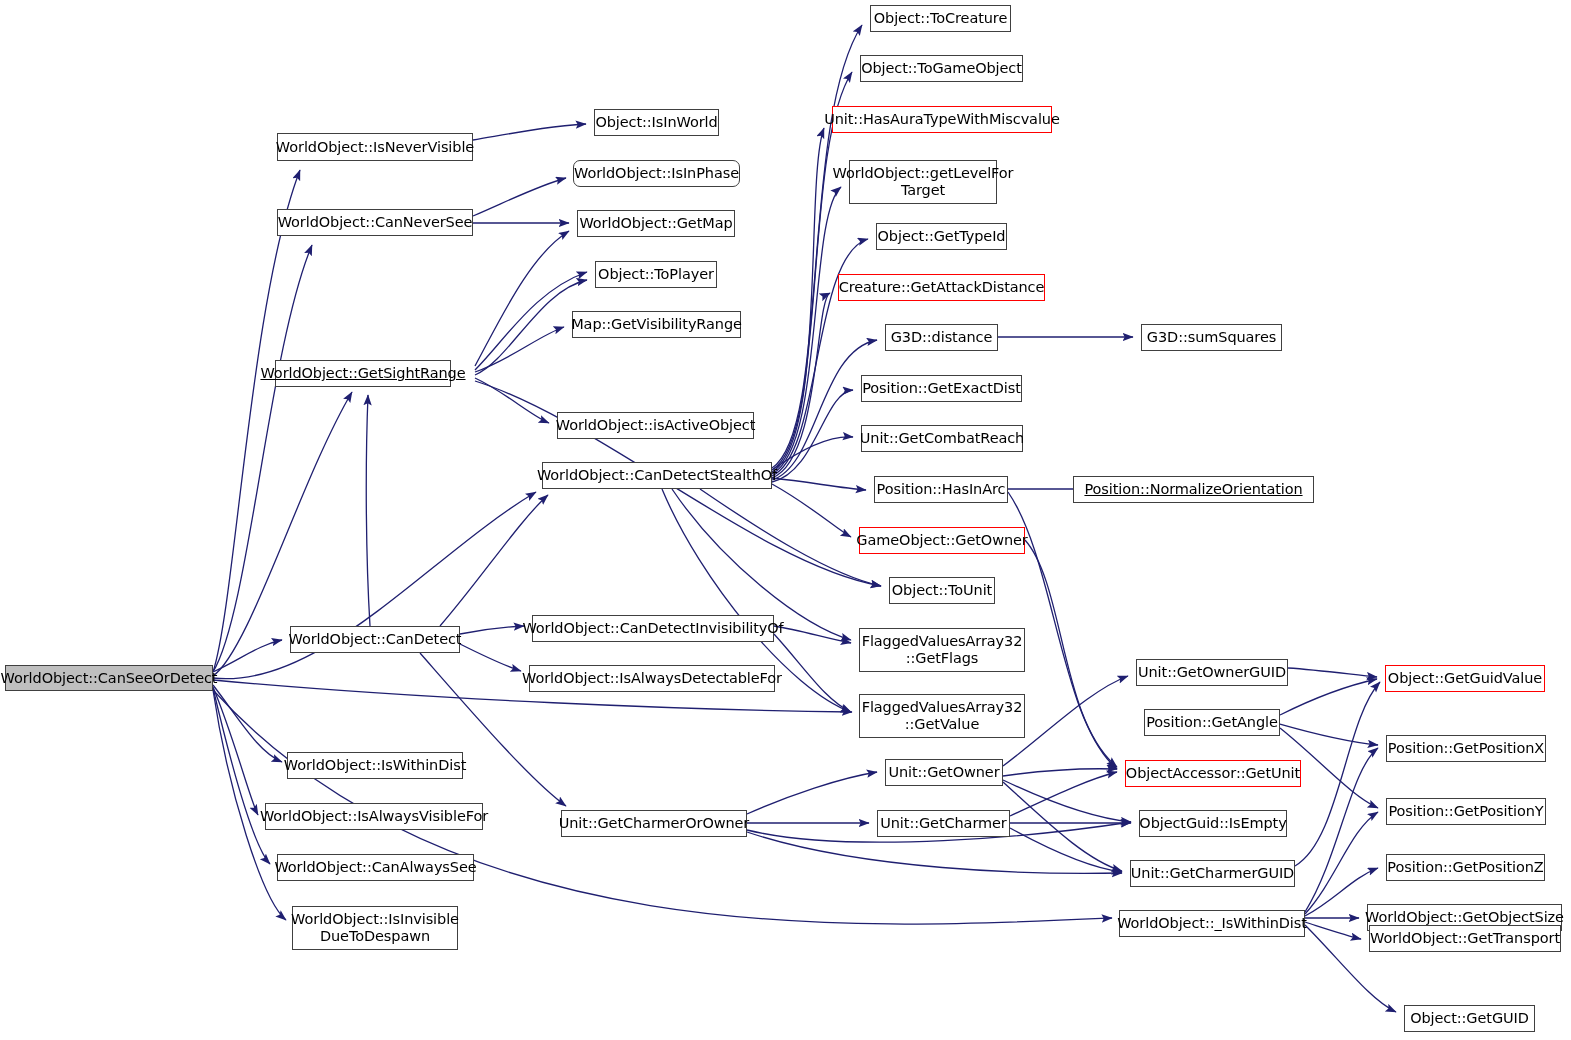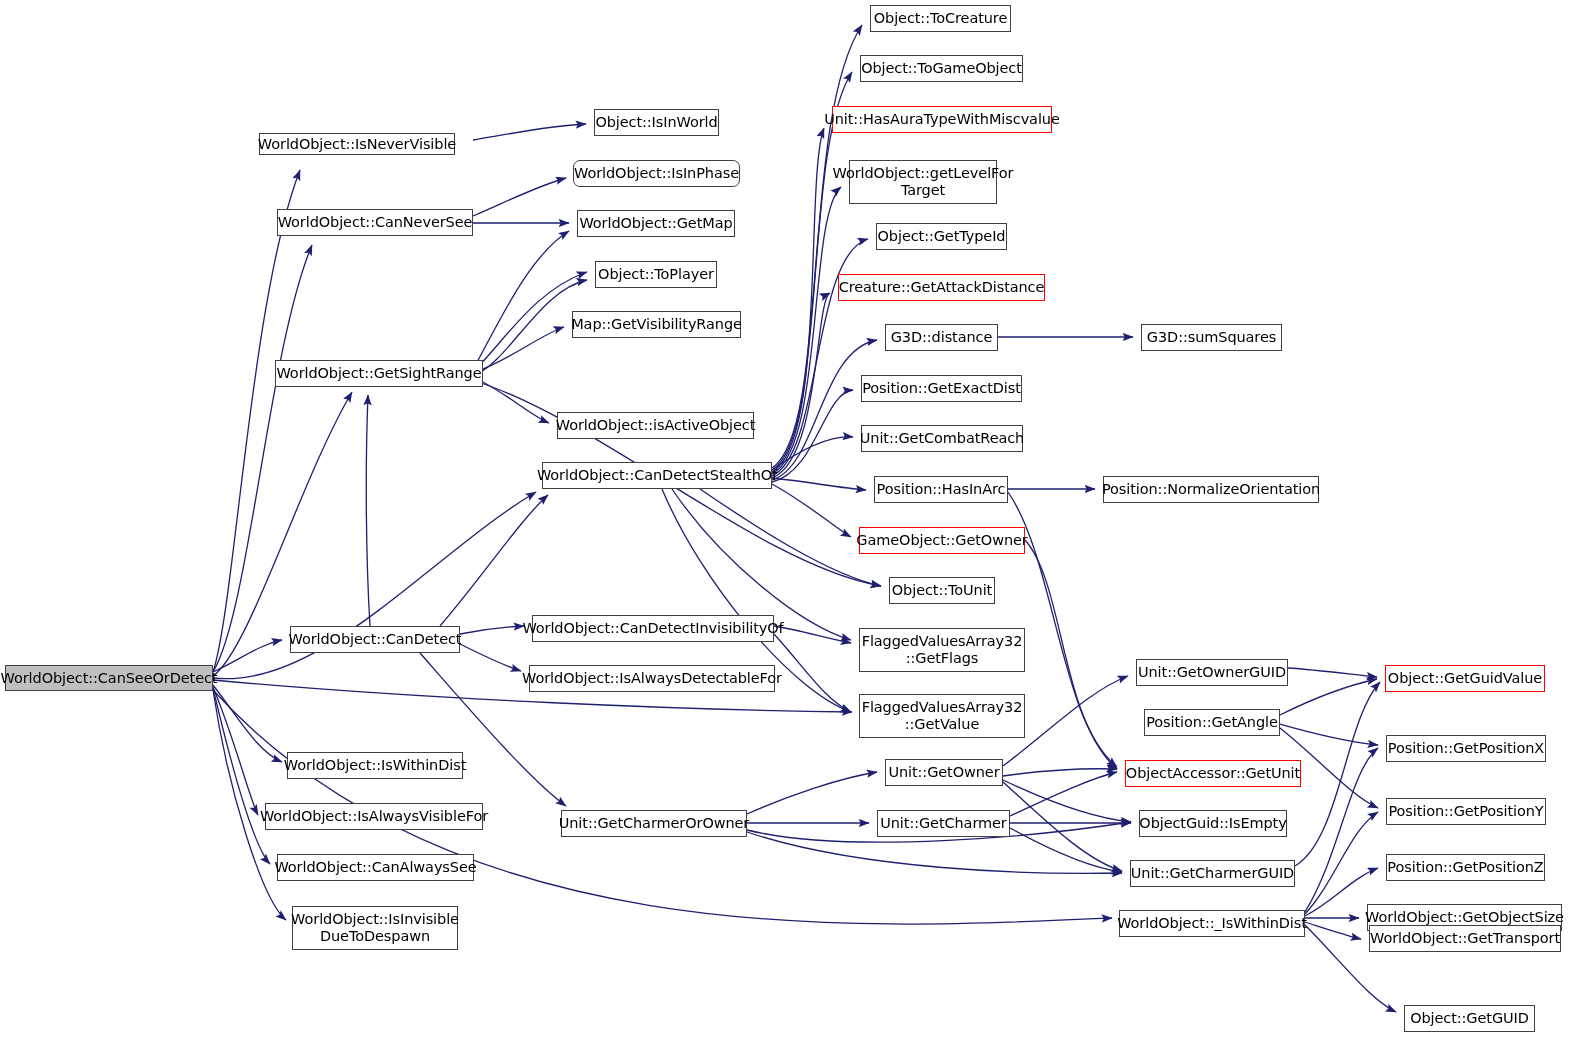--- a/index.html
+++ b/index.html
@@ -124,23 +124,23 @@
         <path d="M 1305,914 C 1336,880 1350,830 1378,812" fill="none" stroke="#1f1f70" stroke-width="1.3" marker-end="url(#arrow)"></path>
         <path d="M 1305,916 C 1335,900 1352,878 1378,868" fill="none" stroke="#1f1f70" stroke-width="1.3" marker-end="url(#arrow)"></path>
         <path d="M 1305,918 C 1330,918 1345,918 1359,918" fill="none" stroke="#1f1f70" stroke-width="1.3" marker-end="url(#arrow)"></path>
         <path d="M 1305,922 C 1330,930 1348,936 1361,939" fill="none" stroke="#1f1f70" stroke-width="1.3" marker-end="url(#arrow)"></path>
         <path d="M 1305,925 C 1340,960 1370,1000 1396,1012" fill="none" stroke="#1f1f70" stroke-width="1.3" marker-end="url(#arrow)"></path>
       </g>
   </svg>
 
   <div id="nodes">
       <div class="node root" style="left: 5px; top: 665px; width: 208px; height: 26px;">WorldObject::CanSeeOrDetect</div>
-      <div class="node" style="left: 259px; top: 133px; width: 196px; height: 22px;">WorldObject::IsNeverVisible</div>
+      <div class="node" style="left: 277px; top: 133px; width: 196px; height: 28px;">WorldObject::IsNeverVisible</div>
       <div class="node" style="left: 277px; top: 209px; width: 196px; height: 27px;">WorldObject::CanNeverSee</div>
-      <div class="node" style="left: 275px; top: 360px; width: 208px; height: 27px;">WorldObject::GetSightRange</div>
+      <div class="node" style="left: 275px; top: 360px; width: 176px; height: 27px; text-decoration: underline;">WorldObject::GetSightRange</div>
       <div class="node" style="left: 290px; top: 626px; width: 170px; height: 27px;">WorldObject::CanDetect</div>
       <div class="node" style="left: 287px; top: 752px; width: 176px; height: 27px;">WorldObject::IsWithinDist</div>
       <div class="node" style="left: 265px; top: 803px; width: 218px; height: 27px;">WorldObject::IsAlwaysVisibleFor</div>
       <div class="node" style="left: 277px; top: 854px; width: 197px; height: 27px;">WorldObject::CanAlwaysSee</div>
       <div class="node" style="left: 292px; top: 906px; width: 166px; height: 44px;">WorldObject::IsInvisible
 DueToDespawn</div>
       <div class="node" style="left: 594px; top: 109px; width: 125px; height: 27px; text-align: center;">Object::IsInWorld</div>
       <div class="node" style="left: 573px; top: 160px; width: 167px; height: 27px; border-radius: 7px;">WorldObject::IsInPhase</div>
       <div class="node" style="left: 577px; top: 210px; width: 158px; height: 27px;">WorldObject::GetMap</div>
       <div class="node" style="left: 595px; top: 261px; width: 122px; height: 27px;">Object::ToPlayer</div>
@@ -163,21 +163,21 @@
       <div class="node" style="left: 874px; top: 476px; width: 134px; height: 27px;">Position::HasInArc</div>
       <div class="node red" style="left: 859px; top: 527px; width: 166px; height: 27px;">GameObject::GetOwner</div>
       <div class="node" style="left: 889px; top: 577px; width: 106px; height: 27px;">Object::ToUnit</div>
       <div class="node" style="left: 859px; top: 628px; width: 166px; height: 44px;">FlaggedValuesArray32
 ::GetFlags</div>
       <div class="node" style="left: 859px; top: 694px; width: 166px; height: 44px;">FlaggedValuesArray32
 ::GetValue</div>
       <div class="node" style="left: 885px; top: 759px; width: 118px; height: 27px;">Unit::GetOwner</div>
       <div class="node" style="left: 877px; top: 810px; width: 133px; height: 27px;">Unit::GetCharmer</div>
       <div class="node" style="left: 1141px; top: 324px; width: 141px; height: 27px;">G3D::sumSquares</div>
-      <div class="node" style="left: 1103px; top: 476px; width: 216px; height: 27px;">Position::NormalizeOrientation</div>
+      <div class="node" style="left: 1073px; top: 476px; width: 241px; height: 27px; text-decoration: underline;">Position::NormalizeOrientation</div>
       <div class="node" style="left: 1136px; top: 659px; width: 152px; height: 27px;">Unit::GetOwnerGUID</div>
       <div class="node" style="left: 1144px; top: 709px; width: 136px; height: 27px;">Position::GetAngle</div>
       <div class="node red" style="left: 1125px; top: 760px; width: 176px; height: 27px;">ObjectAccessor::GetUnit</div>
       <div class="node" style="left: 1139px; top: 810px; width: 148px; height: 27px;">ObjectGuid::IsEmpty</div>
       <div class="node" style="left: 1130px; top: 860px; width: 165px; height: 27px;">Unit::GetCharmerGUID</div>
       <div class="node" style="left: 1119px; top: 910px; width: 186px; height: 27px;">WorldObject::_IsWithinDist</div>
       <div class="node red" style="left: 1385px; top: 665px; width: 160px; height: 27px;">Object::GetGuidValue</div>
       <div class="node" style="left: 1386px; top: 735px; width: 160px; height: 27px;">Position::GetPositionX</div>
       <div class="node" style="left: 1386px; top: 798px; width: 160px; height: 27px;">Position::GetPositionY</div>
       <div class="node" style="left: 1386px; top: 854px; width: 159px; height: 27px;">Position::GetPositionZ</div>

